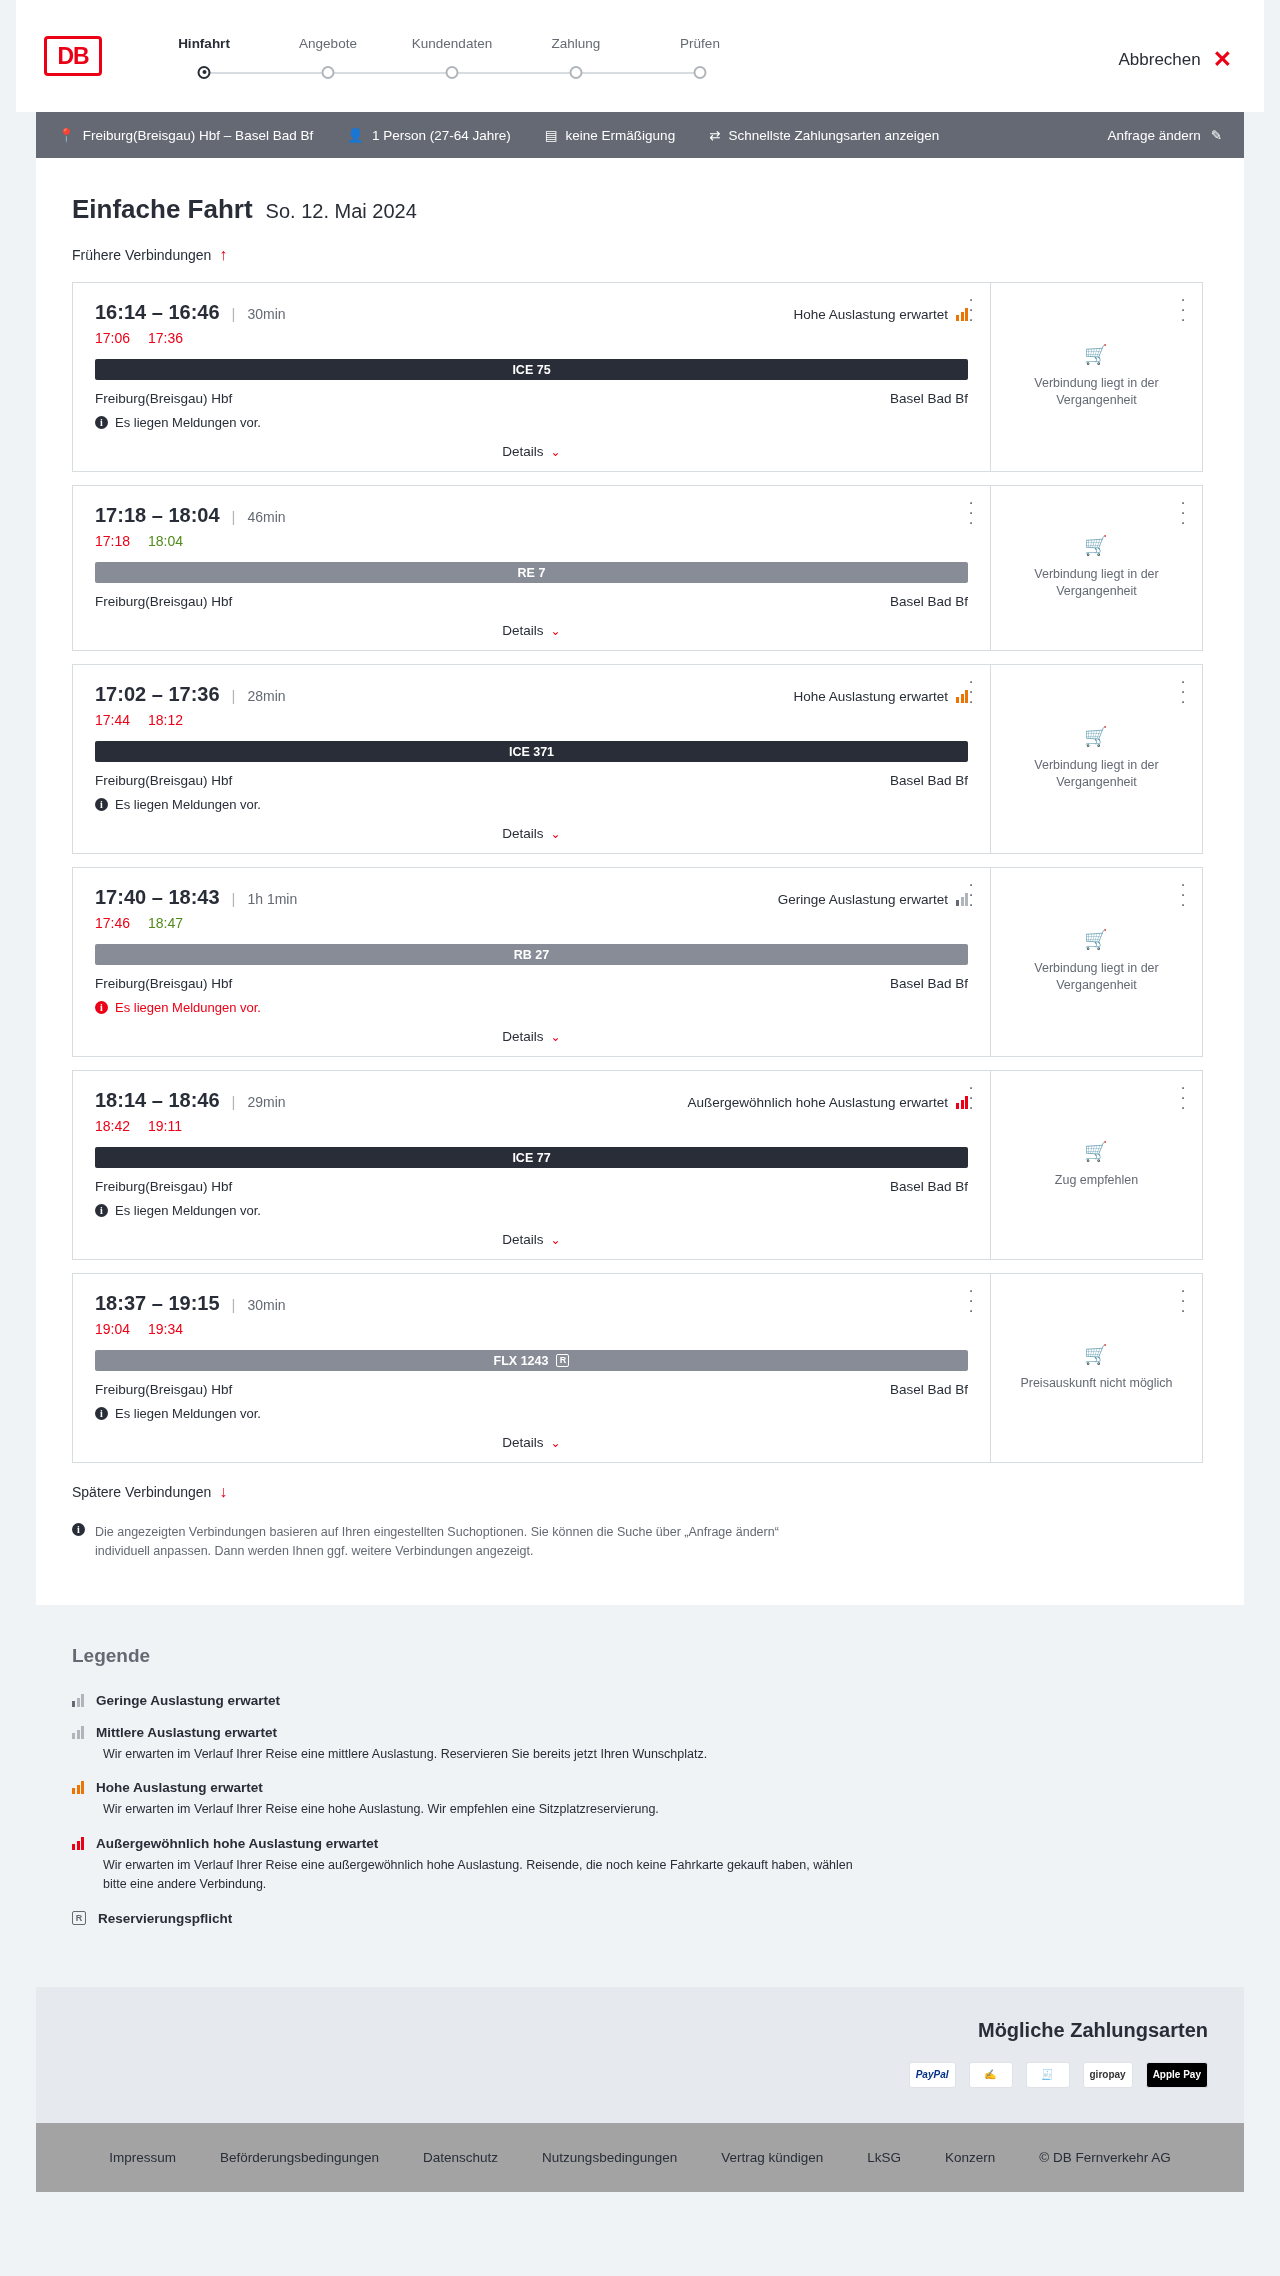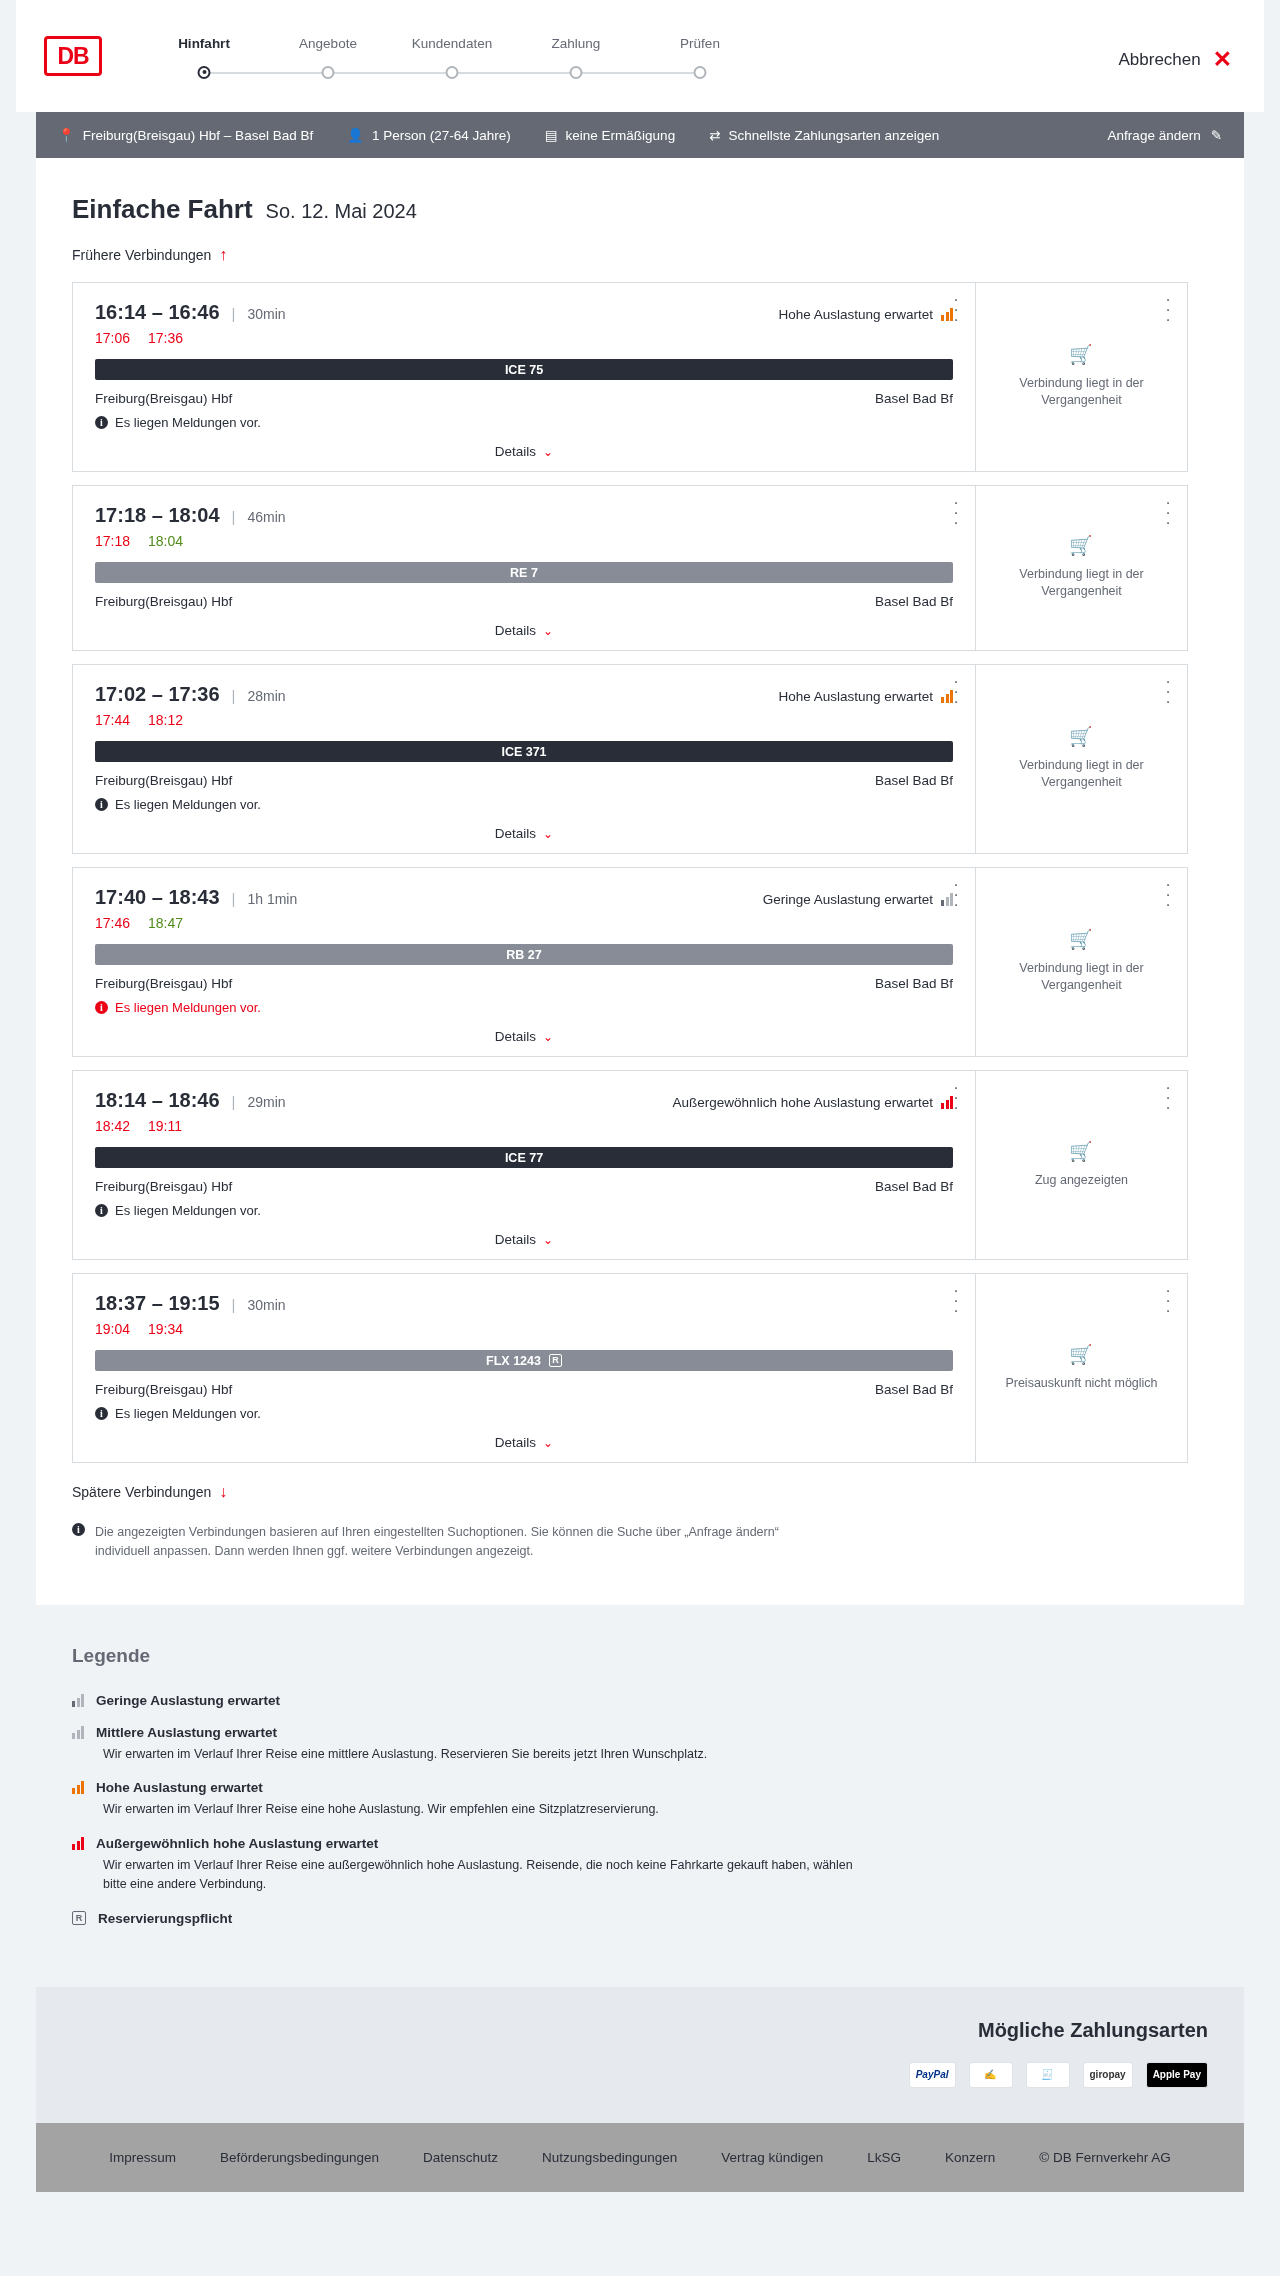--- a/index.html
+++ b/index.html
@@ -72,21 +72,21 @@
     gap:0;
   }
   .summary-item { display:flex; align-items:center; gap:8px; margin-right:34px; white-space:nowrap; }
   .summary-spacer { flex:1; }
   .summary-edit { display:flex; align-items:center; gap:10px; white-space:nowrap; }
 
   
   .content {
     background:#ffffff;
     margin:0 36px;
-    padding:36px 56px 44px 36px;
+    padding:36px 41px 44px 36px;
   }
   .title-row { display:flex; align-items:baseline; gap:13px; }
   .title { font-size:26px; font-weight:bold; }
   .title-date { font-size:20px; }
   .earlier {
     margin-top:21px;
     font-size:14px; color:#282d37;
     display:inline-flex; align-items:center; gap:8px; cursor:pointer;
   }
   .arrow { color:#ec0016; font-size:16px; }
@@ -557,21 +557,21 @@
               <span class="chev">⌄</span>
             </div>
           </div>
           <div class="card-right">
             <div class="kebab">
               <span>·</span>
               <span>·</span>
               <span>·</span>
             </div>
             <div class="cart-icon">🛒</div>
-            <div class="right-text">Zug angezeigten</div>
+            <div class="right-text">Zug empfehlen</div>
           </div>
         </div>
         <div class="card">
           <div class="card-left">
             <div class="kebab">
               <span>·</span>
               <span>·</span>
               <span>·</span>
             </div>
             <div class="times-row">

